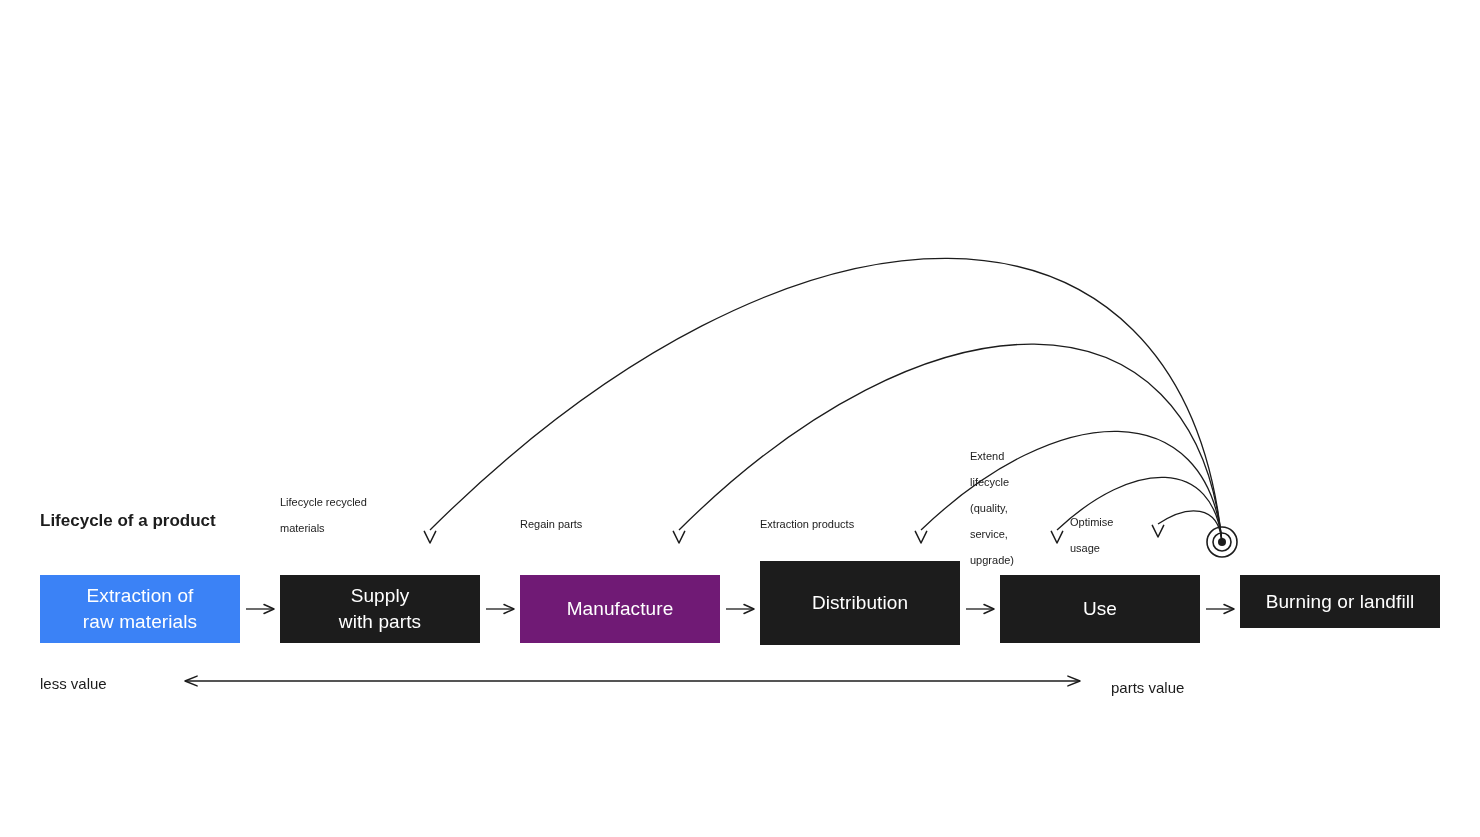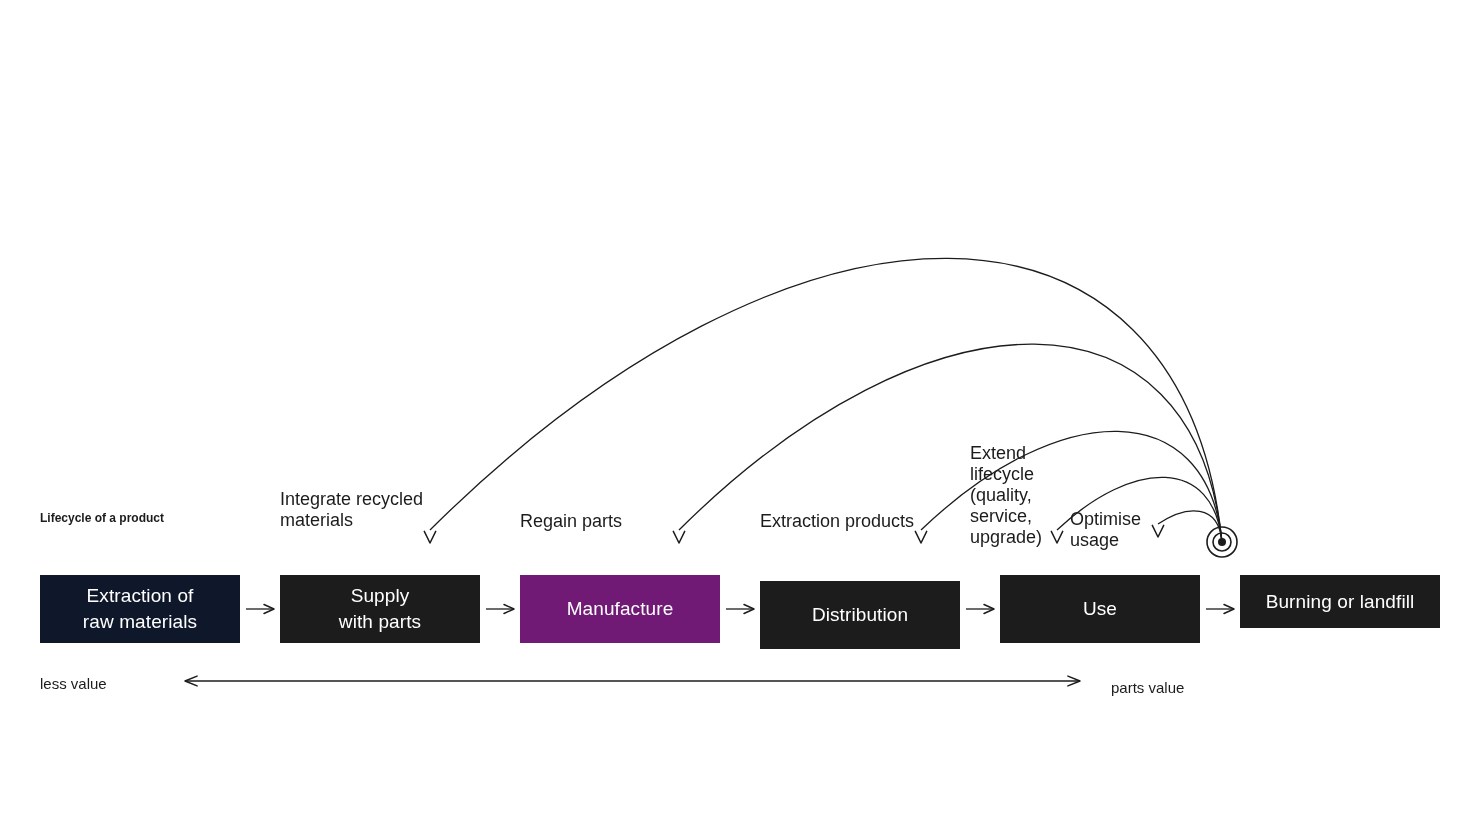--- a/index.html
+++ b/index.html
@@ -36,34 +36,34 @@
     align-items: center;
     justify-content: center;
     text-align: center;
     font-size: 19px;
     line-height: 26px;
     font-weight: 400;
     letter-spacing: 0.1px;
   }
   .flow-label {
     position: absolute;
-    font-size: 18px;
-    line-height: 21px;
+    font-size: 11px;
+    line-height: 26px;
     color: #1c1c1c;
     white-space: pre-line;
   }
   .axis-label {
     position: absolute;
     font-size: 15px;
     color: #1c1c1c;
     white-space: nowrap;
   }
   #title-label {
     position: absolute;
-    font-size: 12px;
+    font-size: 17px;
     font-weight: bold;
     color: #1c1c1c;
     white-space: nowrap;
   }
 </style>
 </head>
 <body>
 
 <div id="diagram-root">
 
@@ -100,44 +100,44 @@
     <g id="value-axis-group">
         <line x1="185" y1="681" x2="1080" y2="681" stroke="#1c1c1c" stroke-width="1.3"></line>
         <path d="M 197.1 676.1 L 185 681 L 197.1 685.9" fill="none" stroke="#1c1c1c" stroke-width="1.5" stroke-linecap="round" stroke-linejoin="round"></path>
         <path d="M 1067.9 685.9 L 1080 681 L 1067.9 676.1" fill="none" stroke="#1c1c1c" stroke-width="1.5" stroke-linecap="round" stroke-linejoin="round"></path>
       </g>
   </svg>
 
   <div id="title-label" style="left: 40px; top: 511px;">Lifecycle of a product</div>
 
   <div id="stage-boxes">
-      <div class="stage-box" style="left: 40px; top: 575px; width: 200px; height: 68px; background: #0f172a; color: rgb(255, 255, 255);">
+      <div class="stage-box" style="left: 40px; top: 575px; width: 200px; height: 68px; background: #3b82f6; color: rgb(255, 255, 255);">
         <span style="white-space: pre-line;">Extraction of
 raw materials</span>
       </div>
       <div class="stage-box" style="left: 280px; top: 575px; width: 200px; height: 68px; background: rgb(28, 28, 28); color: rgb(255, 255, 255);">
         <span style="white-space: pre-line;">Supply
 with parts</span>
       </div>
       <div class="stage-box" style="left: 520px; top: 575px; width: 200px; height: 68px; background: #701a75; color: rgb(255, 255, 255);">
         <span style="white-space: pre-line;">Manufacture</span>
       </div>
-      <div class="stage-box" style="left: 760px; top: 581px; width: 200px; height: 68px; background: rgb(28, 28, 28); color: rgb(255, 255, 255);">
+      <div class="stage-box" style="left: 760px; top: 561px; width: 200px; height: 84px; background: rgb(28, 28, 28); color: rgb(255, 255, 255);">
         <span style="white-space: pre-line;">Distribution</span>
       </div>
       <div class="stage-box" style="left: 1000px; top: 575px; width: 200px; height: 68px; background: rgb(28, 28, 28); color: rgb(255, 255, 255);">
         <span style="white-space: pre-line;">Use</span>
       </div>
       <div class="stage-box" style="left: 1240px; top: 575px; width: 200px; height: 53px; background: rgb(28, 28, 28); color: rgb(255, 255, 255);">
         <span style="white-space: pre-line;">Burning or landfill</span>
       </div>
     </div>
 
   <div id="loop-labels">
-      <div class="flow-label" style="left: 280px; top: 489px;">Integrate recycled
+      <div class="flow-label" style="left: 280px; top: 489px;">Lifecycle recycled
 materials</div>
       <div class="flow-label" style="left: 520px; top: 511px;">Regain parts</div>
       <div class="flow-label" style="left: 760px; top: 511px;">Extraction products</div>
       <div class="flow-label" style="left: 970px; top: 443px;">Extend
 lifecycle
 (quality,
 service,
 upgrade)</div>
       <div class="flow-label" style="left: 1070px; top: 509px;">Optimise
 usage</div>

